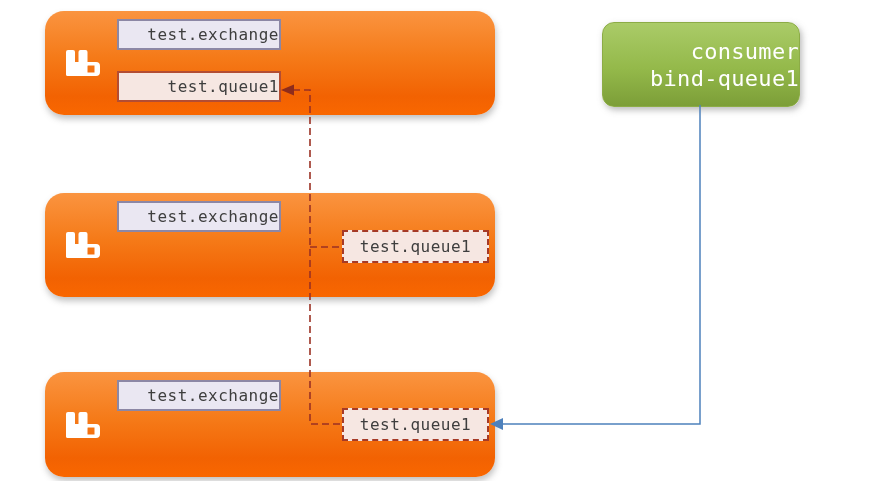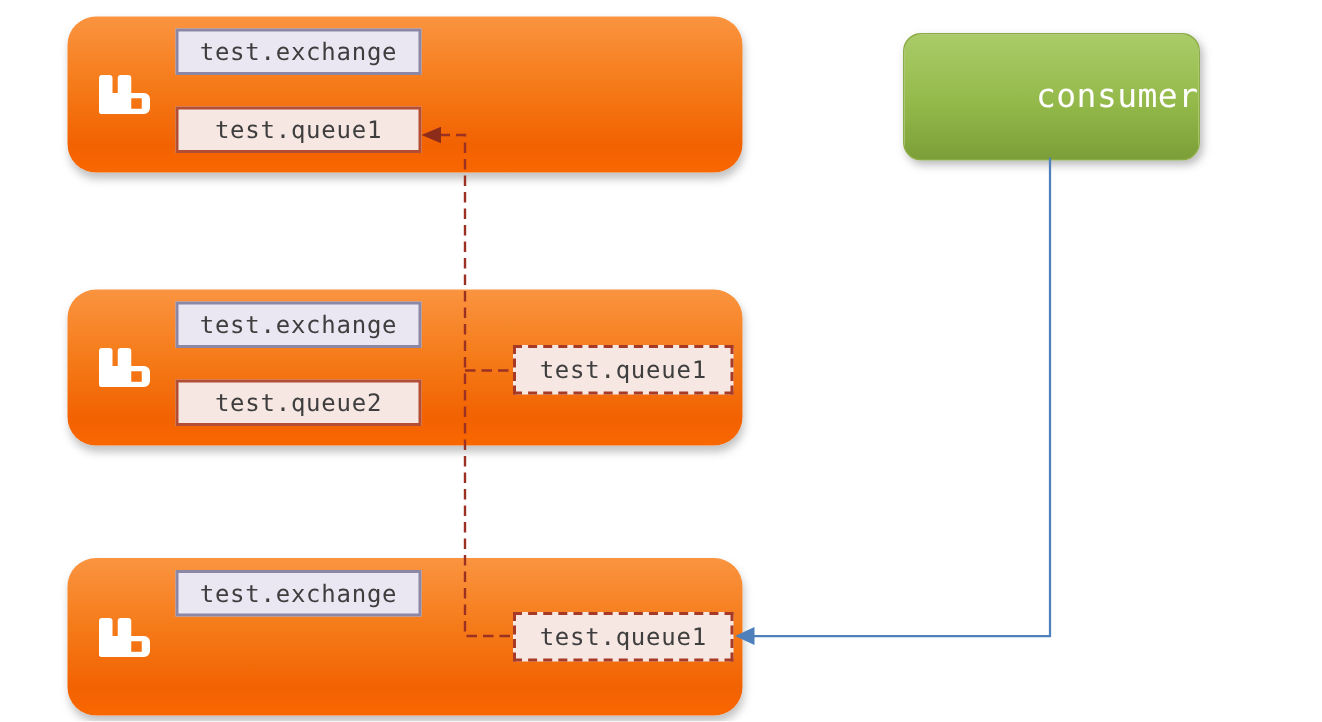--- a/index.html
+++ b/index.html
@@ -21,21 +21,21 @@
   .b1{left:45px;top:11px;}
   .b2{left:45px;top:193px;}
   .b3{left:45px;top:372px;height:105px;}
   .rabbit{
     position:absolute;left:21px;top:50%;
     transform:translateY(-50%);
   }
   .label{
     position:absolute;left:72px;
     width:160px;height:27px;
-    line-height:27px;text-align:center;
+    line-height:27px;text-align:right;
     font-size:16px;letter-spacing:.5px;color:#3E3E3E;
     white-space:nowrap;
   }
   .label.exchange{
     top:8px;
     background:#EAE7F2;border:2px solid #8C87A5;
   }
   .label.queue{
     top:60px;
     background:#F6E7E2;border:2px solid #B34D33;
@@ -84,37 +84,37 @@
     <div class="label queue">test.queue1</div>
   </div>
 
   <div class="broker b2">
     <svg class="rabbit" width="34" height="26" viewBox="0 0 34 26">
       <rect x="0" y="0" width="9" height="26" rx="2" fill="#ffffff"></rect>
       <rect x="12.5" y="0" width="9" height="17" rx="2" fill="#ffffff"></rect>
       <path fill="#ffffff" fill-rule="evenodd" d="M2,12 H30 a4,4 0 0 1 4,4 v6 a4,4 0 0 1 -4,4 H2 a2,2 0 0 1 -2,-2 V14 a2,2 0 0 1 2,-2 z M21.5,15.5 h7 v7 h-7 z"></path>
     </svg>
     <div class="label exchange">test.exchange</div>
-    <div class="label queue">test.queue2</div>
   </div>
 
   <div class="broker b3">
     <svg class="rabbit" width="34" height="26" viewBox="0 0 34 26">
       <rect x="0" y="0" width="9" height="26" rx="2" fill="#ffffff"></rect>
       <rect x="12.5" y="0" width="9" height="17" rx="2" fill="#ffffff"></rect>
       <path fill="#ffffff" fill-rule="evenodd" d="M2,12 H30 a4,4 0 0 1 4,4 v6 a4,4 0 0 1 -4,4 H2 a2,2 0 0 1 -2,-2 V14 a2,2 0 0 1 2,-2 z M21.5,15.5 h7 v7 h-7 z"></path>
     </svg>
     <div class="label exchange">test.exchange</div>
   </div>
 
   <div class="ghost g2">test.queue1</div>
   <div class="ghost g3">test.queue1</div>
 
   <div class="consumer">
     <div>consumer</div>
+    <div>bind-queue1</div>
   </div>
 
   <svg class="wires" viewBox="0 0 881 481">
 
     <g>
       <path d="M293,90 L310,90 L310,424 L342,424" fill="none" stroke="#9B3123" stroke-width="1.6" stroke-dasharray="7 4"></path>
       <path d="M310,247 L342,247" fill="none" stroke="#9B3123" stroke-width="1.6" stroke-dasharray="7 4"></path>
       <polygon points="281,90 294,84.5 294,95.5" fill="#8E2C1C"></polygon>
     </g>
 

